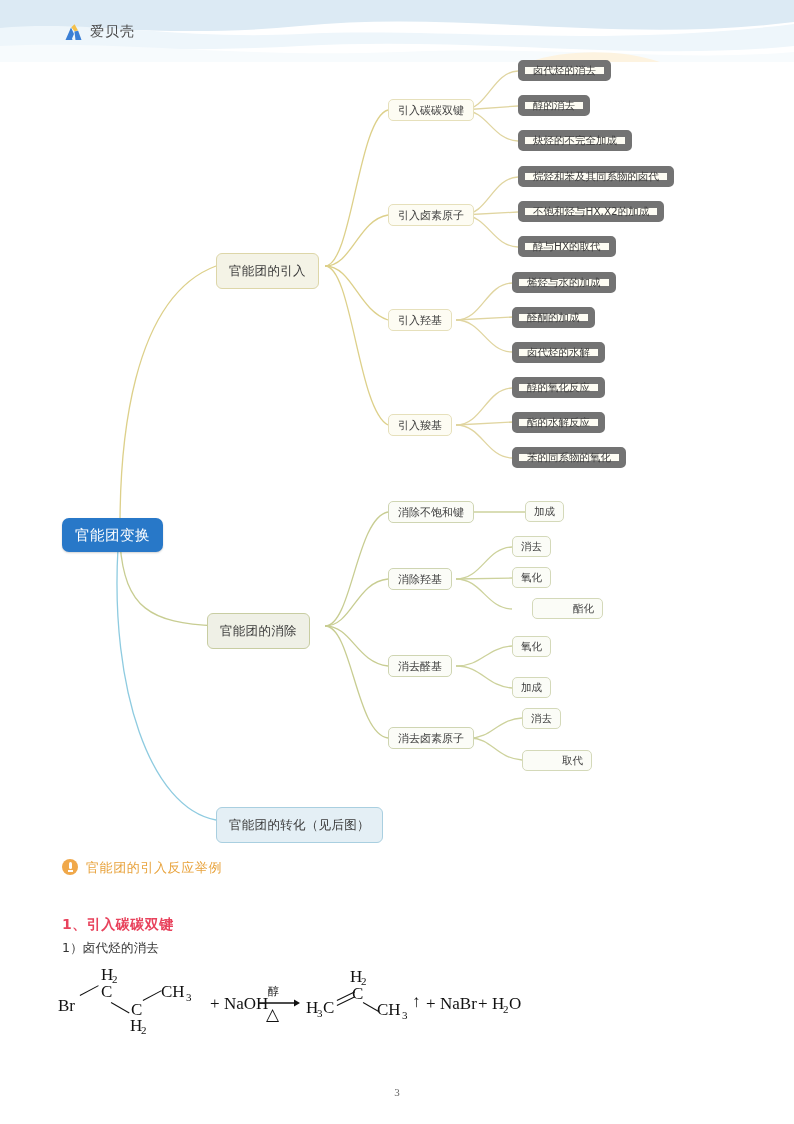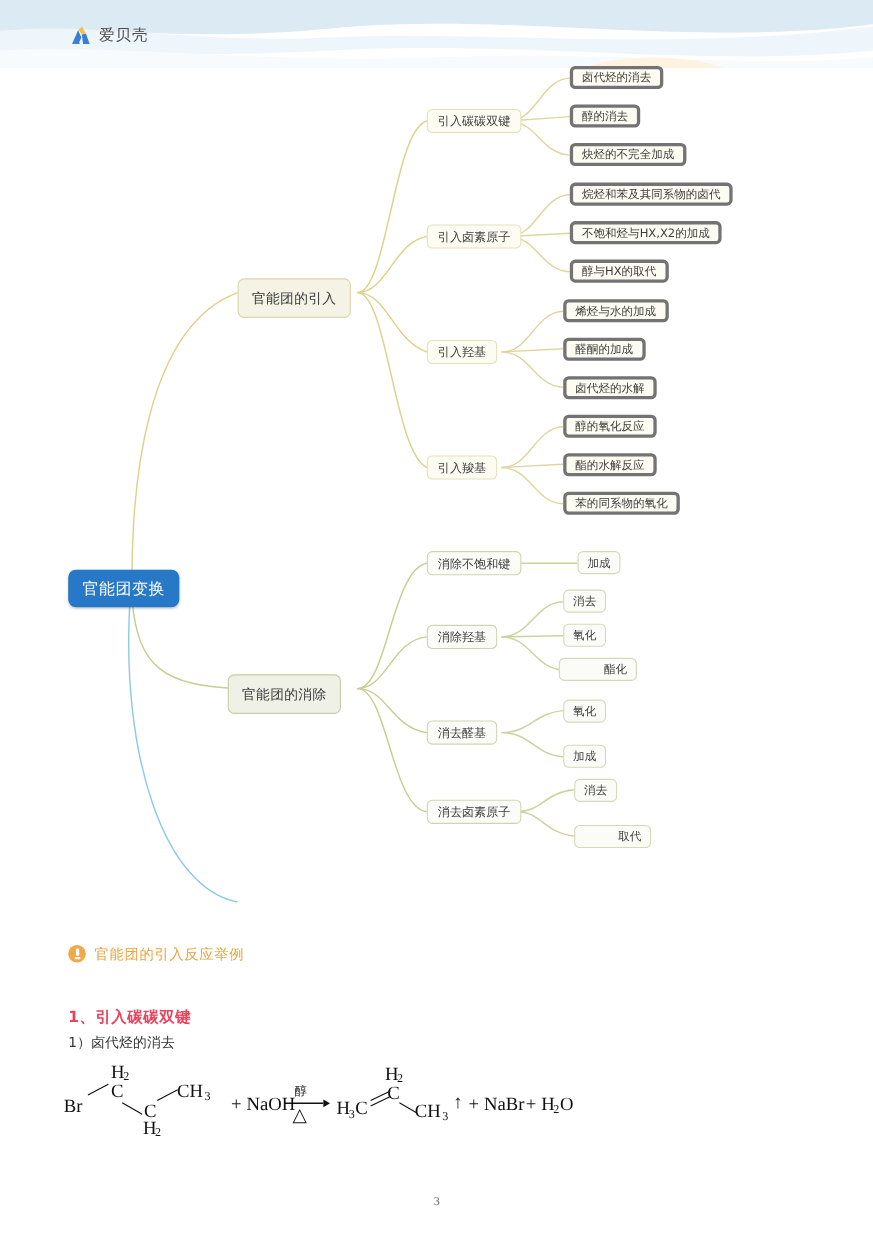--- a/index.html
+++ b/index.html
@@ -94,21 +94,21 @@
   .node-l3.tone-gold  { background: #fdfcf3; border: 1px solid #e6e0bb; }
   .node-l3.tone-olive { background: #fbfcf7; border: 1px solid #cfd5b2; }
 
   .node-l4 {
     border-radius: 5px;
     font-size: 10.5px;
     height: 21px;
     padding: 0 8px;
     color: #3d3d3d;
   }
-  .node-l4.tone-gold  { background: #fdfcf3; border: 3px solid #737373; }
+  .node-l4.tone-gold  { background: #fdfcf3; border: 7px solid #737373; }
   .node-l4.tone-olive { background: #fbfcf7; border: 1px solid #d4d9b9; }
 
   
   #content {
     position: absolute;
     left: 0;
     top: 848px;
     width: 794px;
   }
   #callout {
@@ -273,20 +273,23 @@
   <div class="node node-root" style="left:62px; top:470px;">
     <span>官能团变换</span>
   </div>
 
   <div class="node node-l2 tone-gold" style="left:216px; top:205px;">
     <span>官能团的引入</span>
   </div>
   <div class="node node-l2 tone-olive" style="left:207px; top:565px;">
     <span>官能团的消除</span>
   </div>
+  <div class="node node-l2 tone-cyan" style="left:216px; top:759px;">
+    <span>官能团的转化（见后图）</span>
+  </div>
 
   <div class="node node-l3 tone-gold" style="left:388px; top:51px;">
     <span>引入碳碳双键</span>
   </div>
   <div class="node node-l3 tone-gold" style="left:388px; top:156px;">
     <span>引入卤素原子</span>
   </div>
   <div class="node node-l3 tone-gold" style="left:388px; top:261px;">
     <span>引入羟基</span>
   </div>
@@ -350,21 +353,21 @@
   <div class="node node-l4 tone-olive" style="left:525px; top:453px;">
     <span>加成</span>
   </div>
 
   <div class="node node-l4 tone-olive" style="left:512px; top:488px;">
     <span>消去</span>
   </div>
   <div class="node node-l4 tone-olive" style="left:512px; top:519px;">
     <span>氧化</span>
   </div>
-  <div class="node node-l4 tone-olive" style="left:508px; top:550px;padding-left:40px;">
+  <div class="node node-l4 tone-olive" style="left:532px; top:550px;padding-left:40px;">
     <span>酯化</span>
   </div>
 
   <div class="node node-l4 tone-olive" style="left:512px; top:588px;">
     <span>氧化</span>
   </div>
   <div class="node node-l4 tone-olive" style="left:512px; top:629px;">
     <span>加成</span>
   </div>
 

